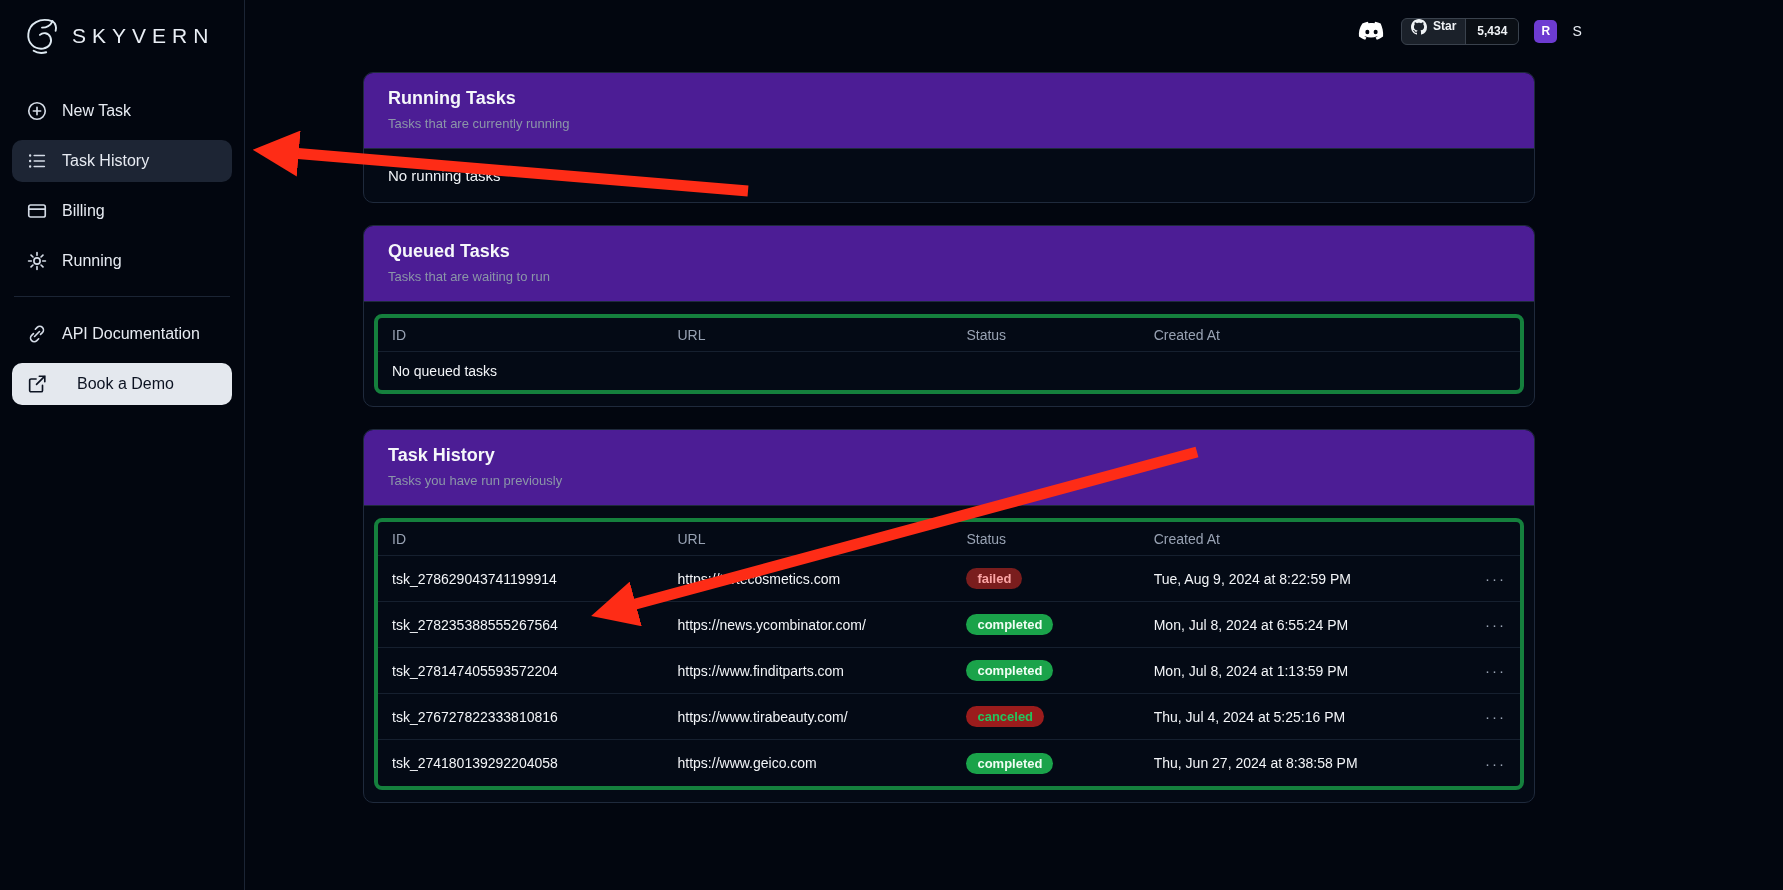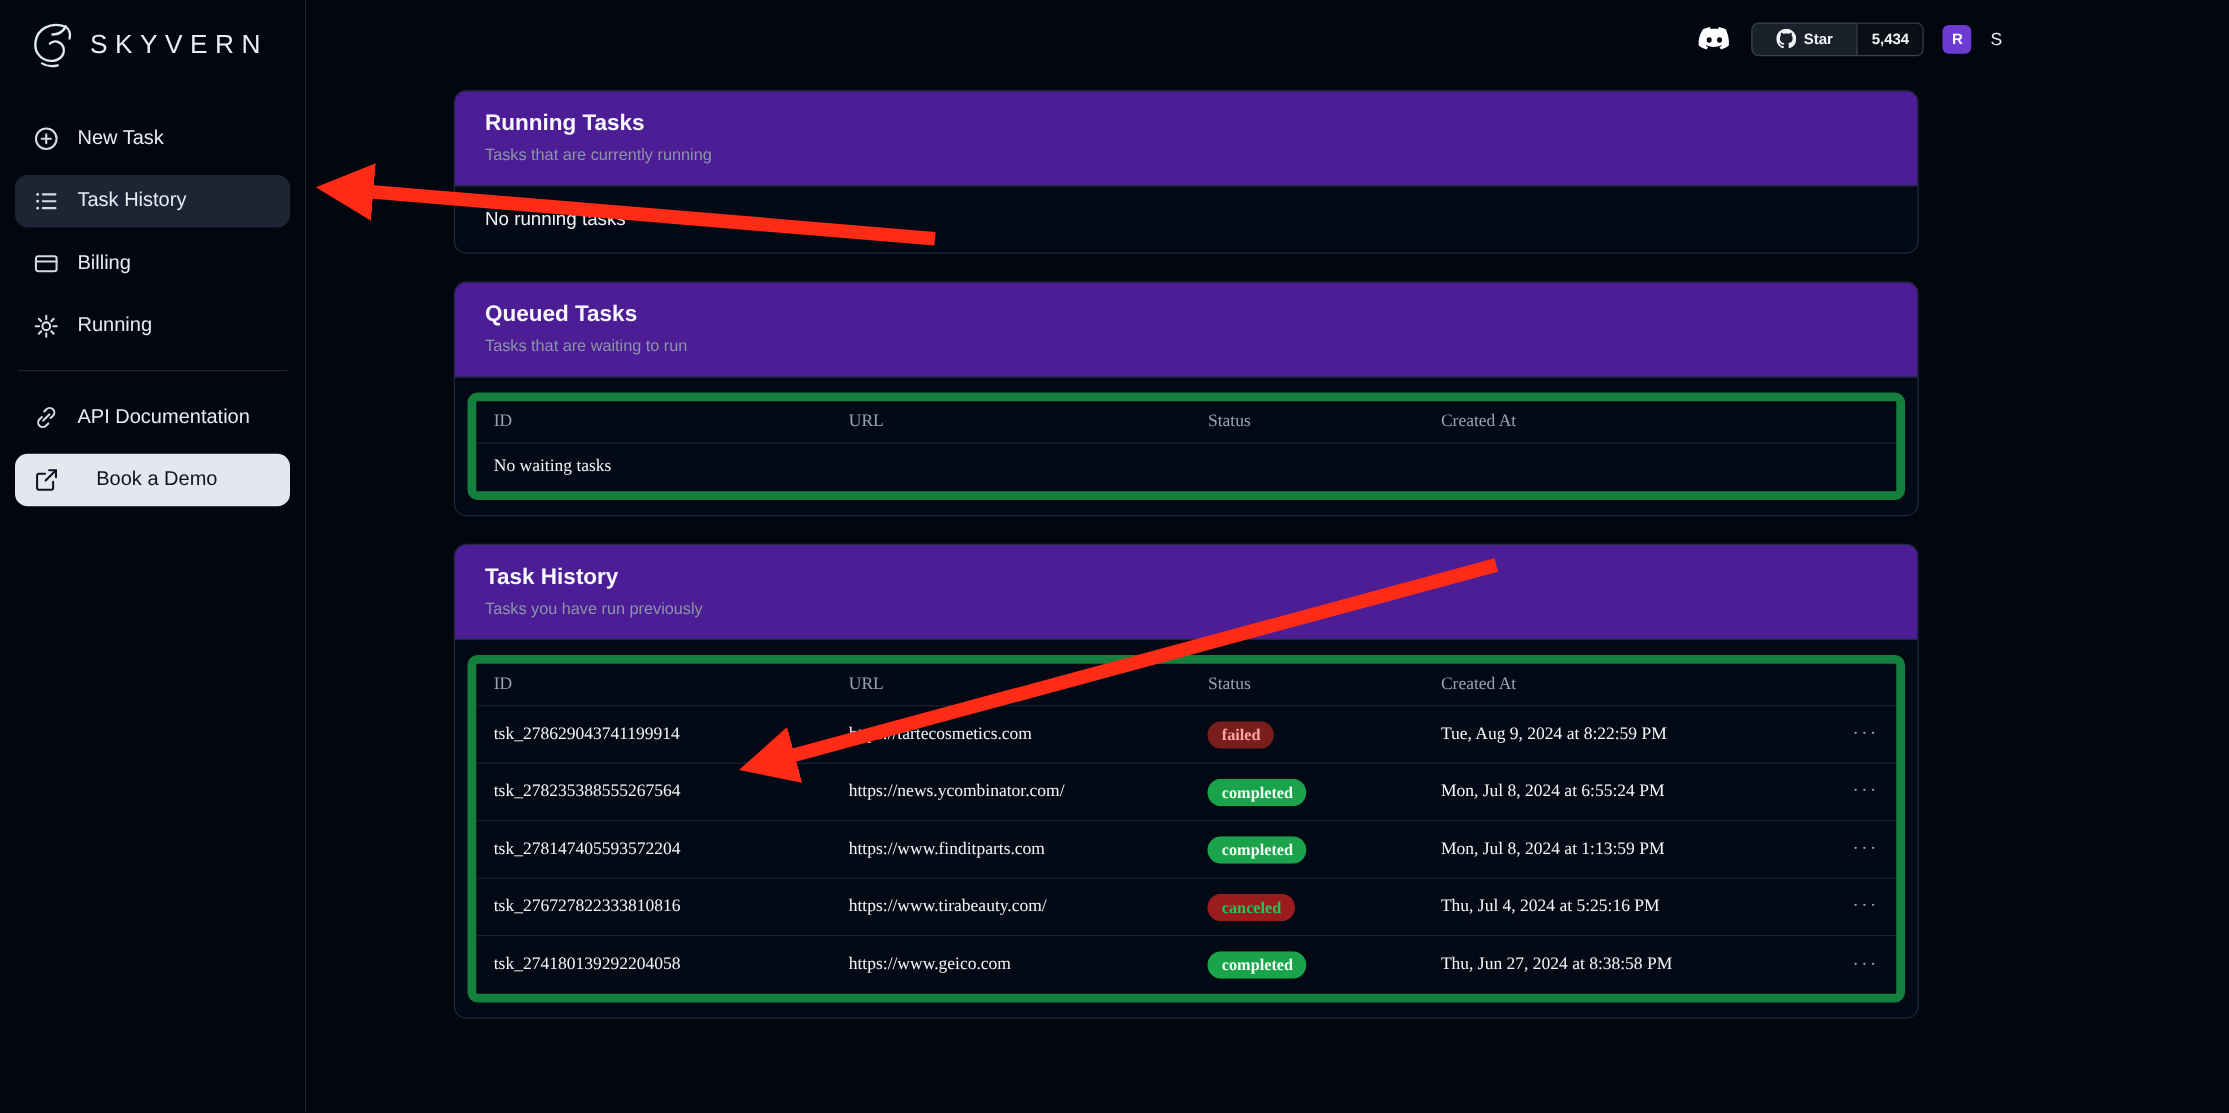--- a/index.html
+++ b/index.html
@@ -38,38 +38,38 @@
   .topbar {
     position:absolute; top:15px; left:1358px; width:440px; height:32px;
     display:flex; align-items:center; gap:15px; z-index:2;
   }
   .discord-btn { width:28px; height:22px; display:flex; align-items:center; cursor:pointer; }
   .gh-btn {
     display:flex; align-items:stretch; height:27px;
     border:1px solid #3a424d; border-radius:6px; overflow:hidden;
     font-size:12px; font-weight:700; cursor:pointer; background:#1b212a;
   }
-  .gh-left { display:flex; align-items:center; gap:6px; padding:0 19px; color:#f0f3f6; }
+  .gh-left { display:flex; align-items:flex-start; gap:6px; padding:0 9px; color:#f0f3f6; }
   .gh-count { display:flex; align-items:center; padding:0 11px; background:#0b0f15; border-left:1px solid #3a424d; color:#f0f3f6; }
   .avatar { width:23px; height:23px; border-radius:5px; background:#6d3bd1; color:#fff;
             font-size:12px; font-weight:700; display:flex; align-items:center; justify-content:center; cursor:pointer; }
   .user-partial { font-size:14px; color:#e7ebf2; white-space:nowrap; }
 
   
   .main { position:absolute; left:363px; top:72px; width:1172px; z-index:1; }
   .card {
     border:1px solid #1f2a3c; border-radius:10px; background:#040a15;
     overflow:hidden; margin-bottom:22px;
   }
   .card-header { background:#4c1d95; padding:15px 24px 17px 24px; border-bottom:1px solid #1f2a3c; }
   .card-title { font-size:18px; font-weight:700; color:#f5f7fa; }
   .card-sub { font-size:13px; color:#8b96a8; margin-top:7px; }
   .empty-row { padding:18px 24px; font-size:15px; color:#eef1f5; }
   .card-body { padding:12px 10px; }
-  .data-table { border:7px solid #15803d; border-radius:8px; overflow:hidden;font-family:Liberation Serif, serif; }
+  .data-table { border:4px solid #15803d; border-radius:8px; overflow:hidden; }
   .t-row { display:flex; align-items:center; min-height:46px; border-bottom:1px solid #16202f; }
   .t-row:last-child { border-bottom:none; }
   .t-row.t-head { min-height:34px; color:#98a2b3; }
   .t-row.t-empty { min-height:38px; }
   .cell { padding:0 14px; font-size:14px; overflow:hidden; white-space:nowrap; }
   .c-id { width:25%; } .c-url { width:25.3%; } .c-status { width:16.4%; } .c-created { width:26.1%; }
   .c-actions { width:7.2%; text-align:right; }
   .badge { display:inline-block; padding:3px 11px; border-radius:999px; font-size:13px; font-weight:700; }
   .row-menu-btn { background:none; border:none; color:#9aa4b4; font-size:15px; letter-spacing:2px; cursor:pointer; font-family:inherit; }
   #card-history { margin-bottom:0; }
@@ -201,21 +201,21 @@
     <div class="card-body">
       <div class="data-table">
         <div class="t-row t-head">
           <span class="cell c-id">ID</span>
           <span class="cell c-url">URL</span>
           <span class="cell c-status">Status</span>
           <span class="cell c-created">Created At</span>
           <span class="cell c-actions"></span>
         </div>
         <div class="t-row t-empty">
-          <span class="cell">No waiting tasks</span>
+          <span class="cell">No queued tasks</span>
         </div>
       </div>
     </div>
   </section>
 
   <section class="card" id="card-history">
     <div class="card-header">
       <div class="card-title">Task History</div>
       <div class="card-sub">Tasks you have run previously</div>
     </div>

